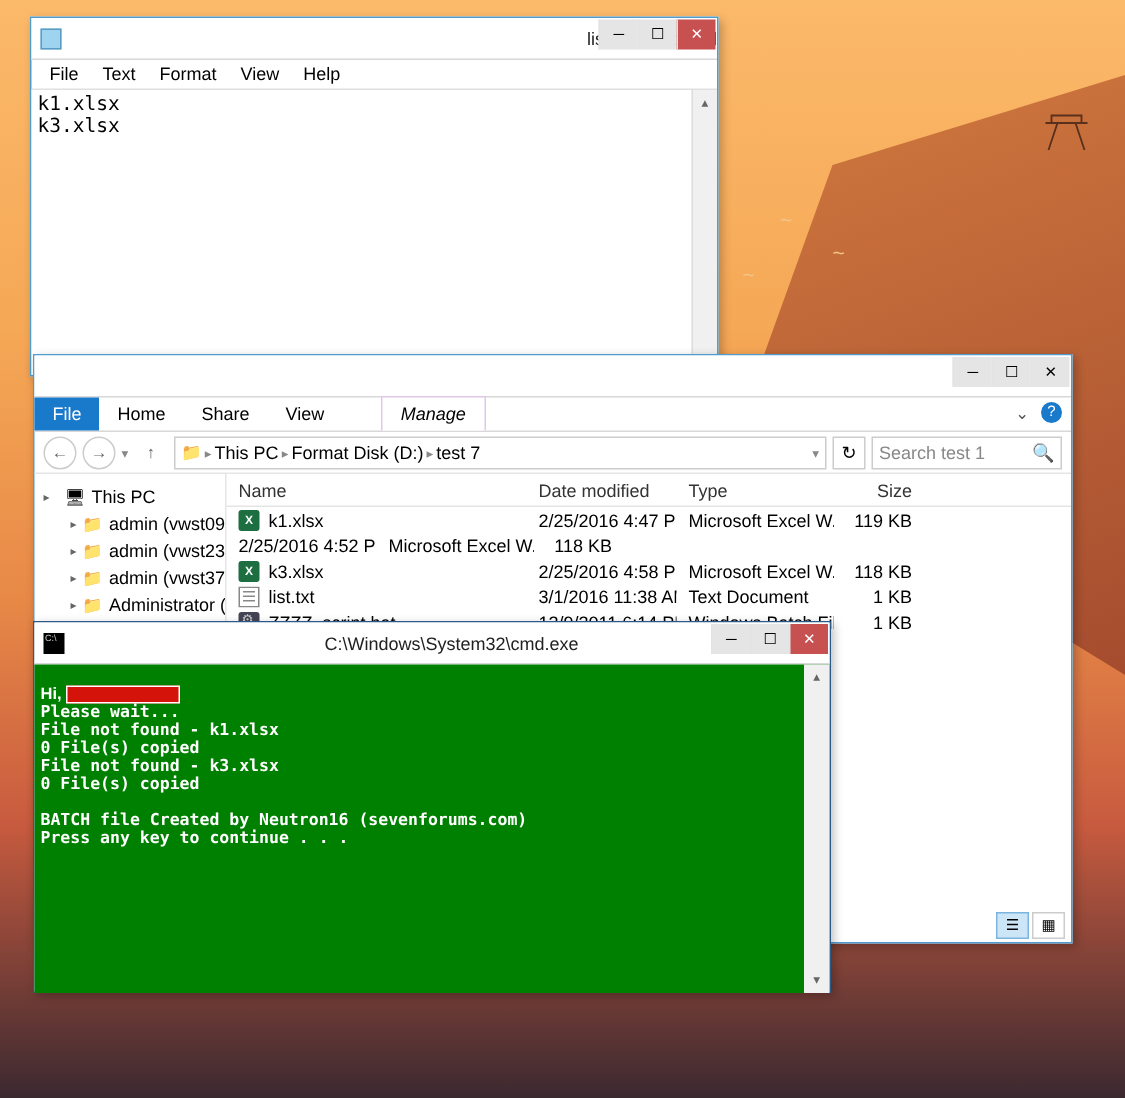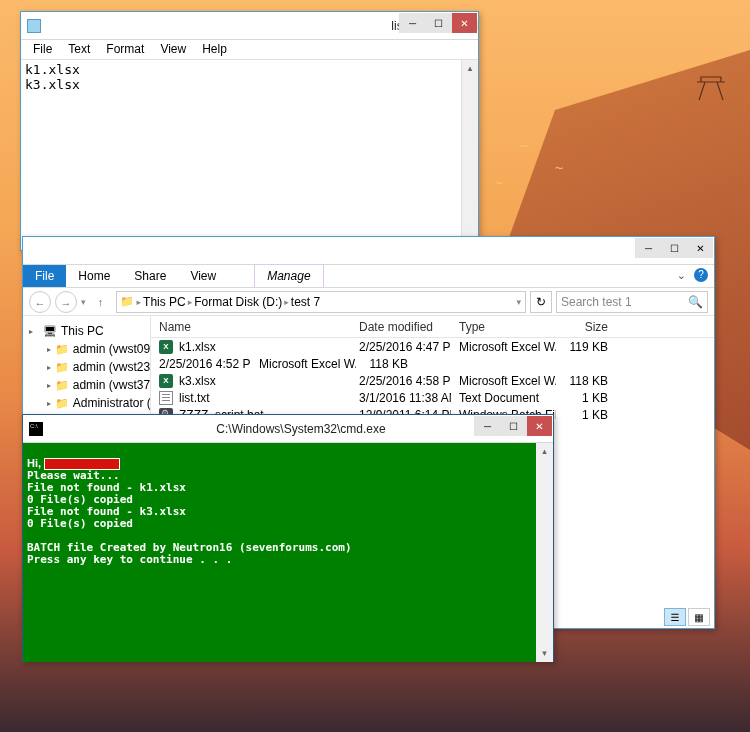--- a/index.html
+++ b/index.html
@@ -40,21 +40,21 @@
 #explorer .ribbon-tabs .tab.manage { background:#fff; border:1px solid #e0c8e8; border-bottom:none; margin-left:26px;font-style:italic; }
 #explorer .ribbon-tabs .chev { position:absolute; right:28px; top:4px; font-size:11px; color:#555; }
 #explorer .ribbon-tabs .help { position:absolute; right:6px; top:3px; width:14px; height:14px; border-radius:50%; background:#1979ca; color:#fff; font-size:10px; text-align:center; line-height:14px; }
 #explorer .navbar { height:28px; display:flex; align-items:center; gap:4px; padding:0 6px; border-bottom:1px solid #e5e5e5; font-size:12px; }
 #explorer .navbtn { width:22px; height:22px; border:1px solid #ccc; border-radius:50%; display:flex; align-items:center; justify-content:center; font-size:11px; color:#666; cursor:pointer; }
 #explorer .navbtn.sq { border-radius:2px; }
 #explorer .addr { flex:1; height:22px; border:1px solid #ccc; display:flex; align-items:center; padding:0 4px; gap:2px;}
 #explorer .addr .seg { display:flex; align-items:center; gap:2px; }
 #explorer .addr .sep { color:#888; font-size:9px; }
 #explorer .refresh { width:22px; height:22px; border:1px solid #ccc; display:flex; align-items:center; justify-content:center; cursor:pointer; }
-#explorer .search { width:152px; height:22px; border:1px solid #ccc; display:flex; align-items:center; padding:0 4px; color:#888; position:relative;}
+#explorer .search { width:127px; height:22px; border:1px solid #ccc; display:flex; align-items:center; padding:0 4px; color:#888; position:relative;}
 #explorer .search .mag { position:absolute; right:4px; }
 #explorer .body { display:flex; height:308px; }
 #explorer .tree { width:128px; border-right:1px solid #e5e5e5; padding:6px 0 0 6px; font-size:12px; overflow:hidden; }
 #explorer .tree .node { display:flex; align-items:center; gap:4px; height:18px; white-space:nowrap; cursor:pointer; }
 #explorer .tree .node .tri { width:10px; font-size:8px; color:#666; }
 #explorer .tree .sub { padding-left:18px; }
 #explorer .files { flex:1; }
 #explorer .cols { display:flex; height:22px; border-bottom:1px solid #e5e5e5; font-size:12px; color:#333;align-items:center; }
 #explorer .cols div { padding:4px 8px; }
 #explorer .col-name { width:200px; }

